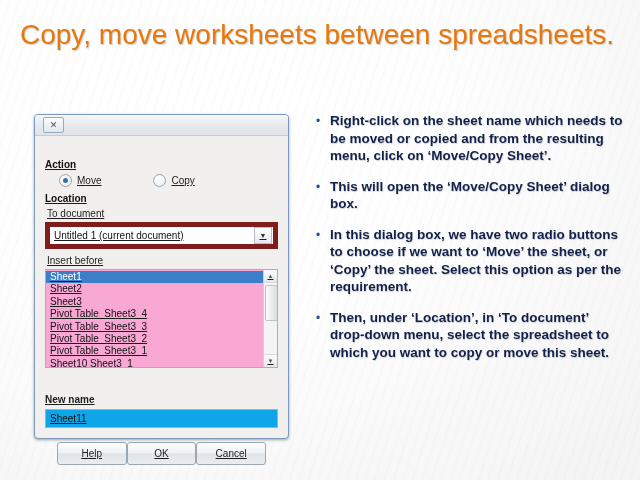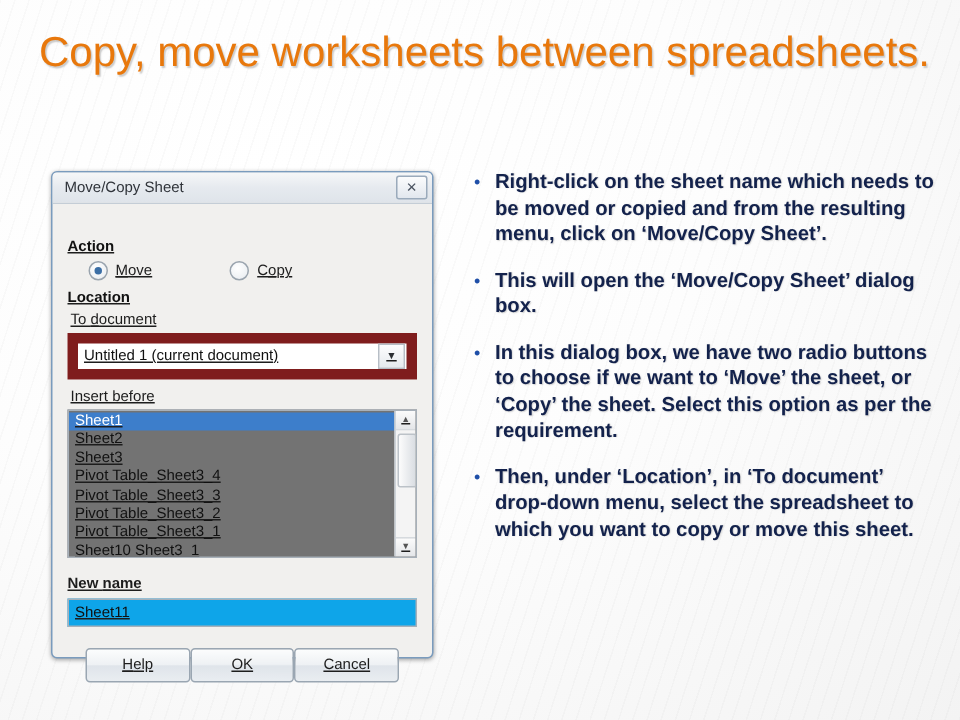--- a/index.html
+++ b/index.html
@@ -32,21 +32,21 @@
     position: absolute;
     inset: 0;
   }
 
   
   .title {
     position: absolute;
     left: 20px;
     top: 18px;
     width: 600px;
-    text-align: right;
+    text-align: left;
     color: #e8780c;
     font-size: 28px;
     line-height: 34px;
     font-weight: normal;
     letter-spacing: 0px;
     text-shadow: 1px 1px 1px rgba(160,160,160,0.55);
   }
 
   
   .dialog {
@@ -131,21 +131,21 @@
     background: #3b6ea5;
   }
   .underline-char { text-decoration: underline; }
 
   .sub-label {
     font-size: 10px;
     margin: 1px 0 3px 2px;
   }
   .combo {
     height: 17px;
-    border: 7px solid #7f1d1d;
+    border: 5px solid #7f1d1d;
     background: #ffffff;
     display: flex;
     align-items: center;
     margin: 0 0 6px 0;
     font-size: 10px;
   }
   .combo-value {
     flex: 1;
     padding-left: 4px;
     color: #111;
@@ -158,21 +158,21 @@
     background: linear-gradient(to bottom, #fdfdfe, #e6eaee);
     display: flex;
     align-items: center;
     justify-content: center;
     font-size: 7px;
     color: #2b2f33;
   }
   .listbox {
     height: 97px;
     border: 1px solid #a7b0b9;
-    background: #737373;
+    background: #f9a8d4;
     position: relative;
     overflow: hidden;
     display: flex;
   }
   .list-items {
     flex: 1;
     padding: 1px 0 0 0;
   }
   .list-item {
     font-size: 10px;
@@ -213,21 +213,21 @@
     left: 1px;
     width: 11px;
     height: 34px;
     background: linear-gradient(to right, #fcfcfc, #d9dde2);
     border: 1px solid #bcc2c8;
     border-radius: 2px;
   }
   .field-label {
     font-weight: bold;
     font-size: 10px;
-    margin: 12px 0 4px 0;
+    margin: 26px 0 4px 0;
   }
   .textinput {
     height: 17px;
     border: 1px solid #a7b0b9;
     background: #0ea5e9;
     font-size: 10px;
     display: flex;
     align-items: center;
     padding-left: 4px;
     color: #111;
@@ -283,21 +283,20 @@
 
 <div class="slide-bg"></div>
 
 <div class="slide">
 
   <div class="title">Copy, move worksheets between spreadsheets.</div>
 
   <div class="dialog">
 
     <div class="dialog-titlebar">
-      <div class="dialog-title-text">Move/Copy Sheet</div>
       <div class="close-btn">✕</div>
     </div>
 
     <div class="dialog-body">
 
       <div class="group-label">Action</div>
 
       <div class="radio-row">
         <div class="radio-item">
           <span class="radio checked"></span>

